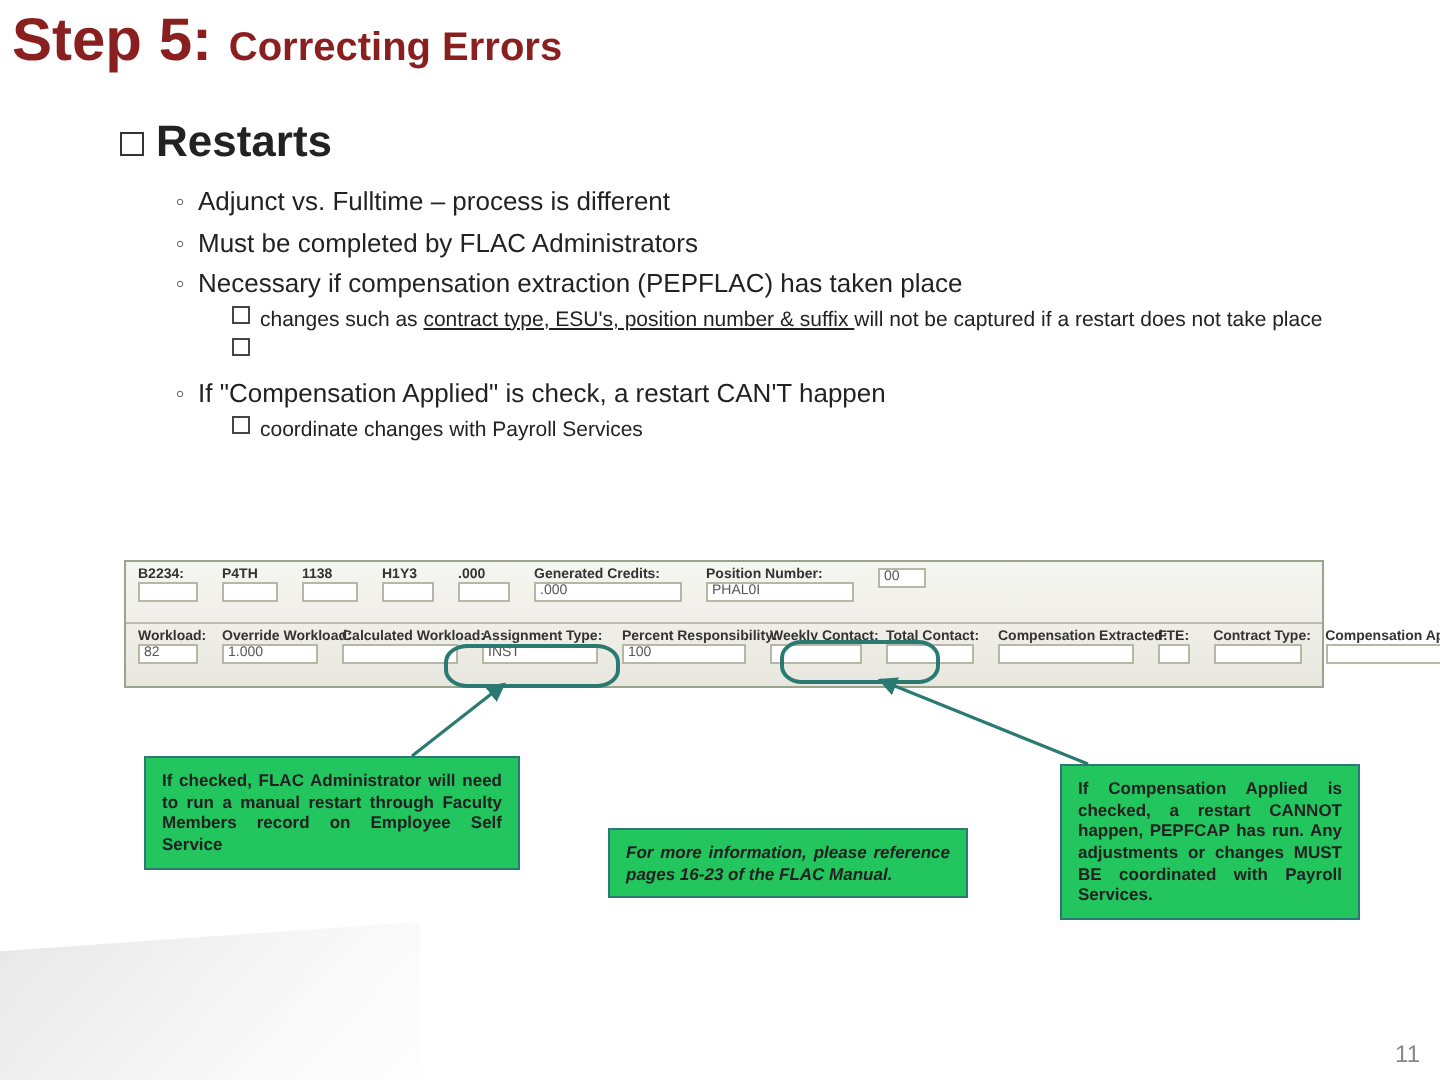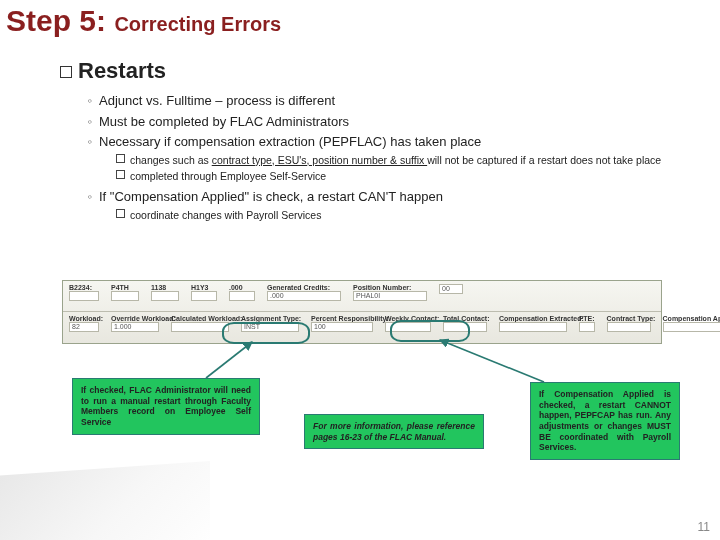--- a/index.html
+++ b/index.html
@@ -92,21 +92,21 @@
     <span class="cb"></span><span>Restarts</span>
   </div>
 
   <ul class="lvl1">
     <li><span class="lead">◦</span><span>Adjunct vs. Fulltime – process is different</span>
     </li>
     <li><span class="lead">◦</span><span>Must be completed by FLAC Administrators</span></li>
     <li><span class="lead">◦</span><span>Necessary if compensation extraction (PEPFLAC) has taken place</span>
       <ul class="lvl2">
         <li><span class="cb-sm"></span><span>changes such as </span><span class="und">contract type, ESU's, position number &amp; suffix </span><span>will not be captured if a restart does not take place</span></li>
-        <li><span class="cb-sm"></span><span>completed through Employee Self-Service</span></li>
+        <li><span class="cb-sm"></span></li>
       </ul>
     </li>
     <li><span class="lead">◦</span><span>If "Compensation Applied" is check, a restart CAN'T happen</span>
       <ul class="lvl2">
         <li><span class="cb-sm"></span><span>coordinate changes with Payroll Services</span></li>
       </ul>
     </li>
   </ul>
 
   <div class="formimg">

